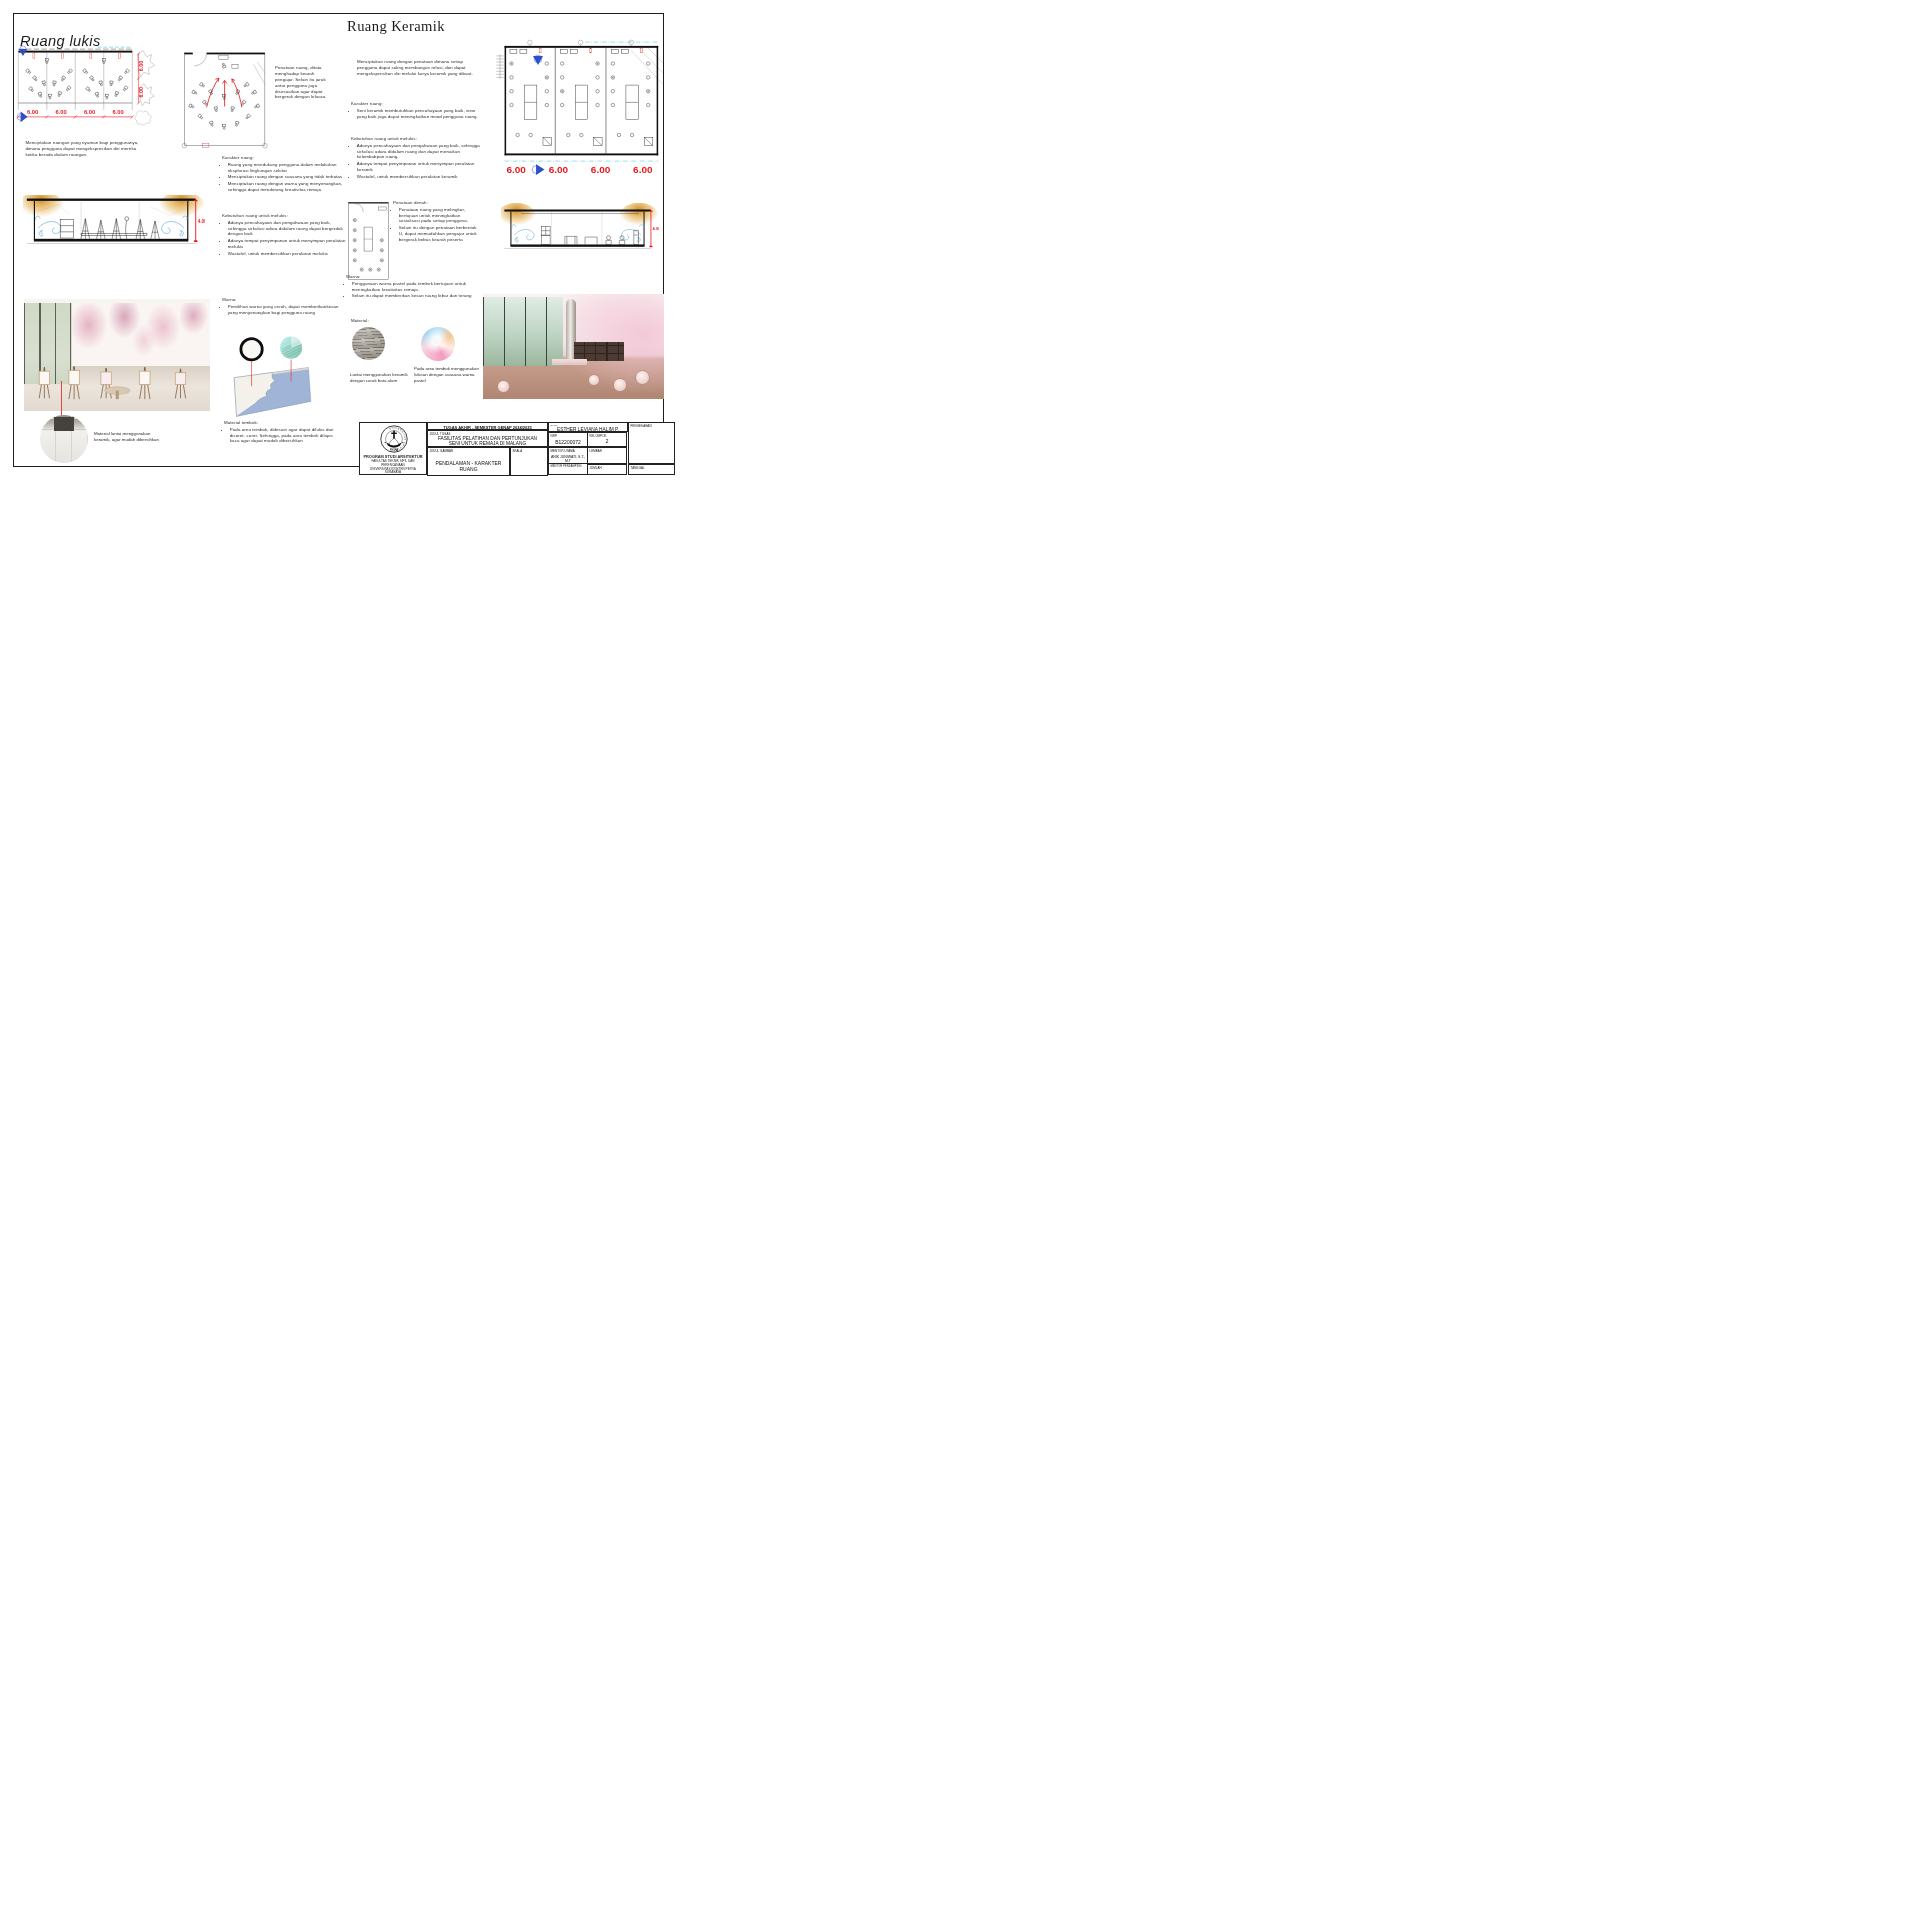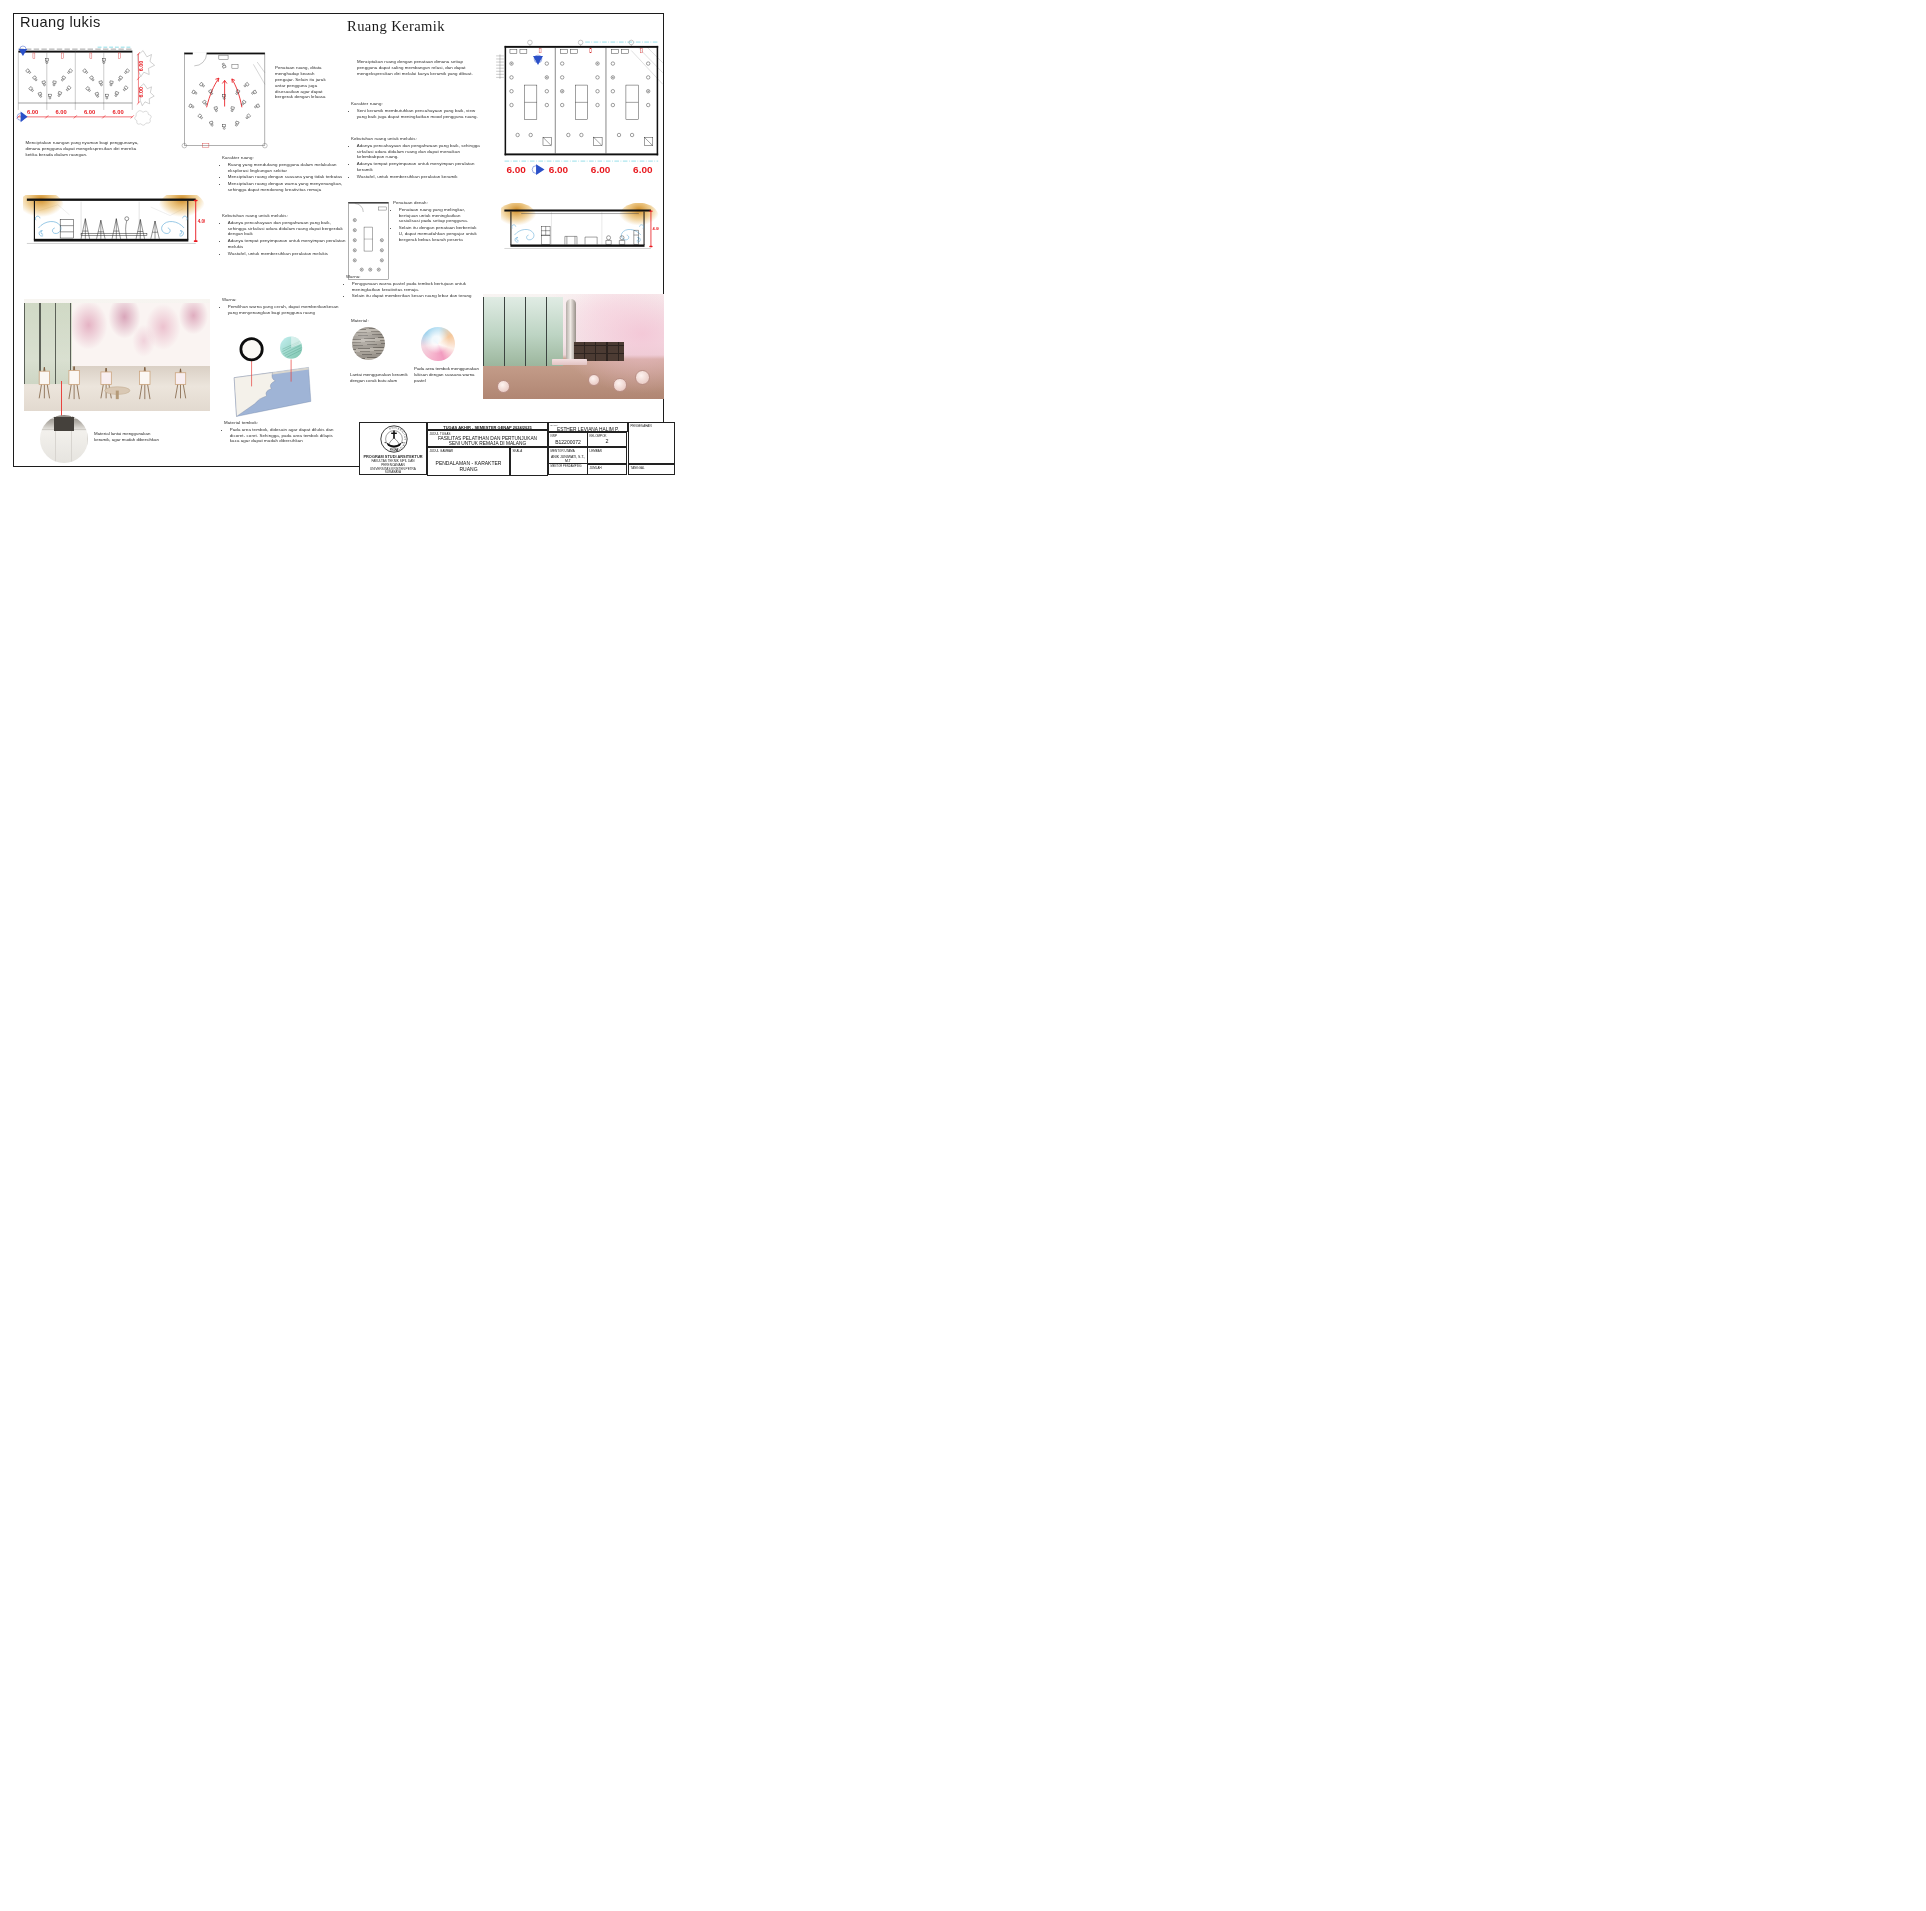--- a/index.html
+++ b/index.html
@@ -63,21 +63,21 @@
   .cell{position:absolute;border:0.5px solid #222;box-sizing:border-box;background:#fff;}
   .cell .lbl{position:absolute;left:1.5px;top:0.8px;font-size:2.9px;letter-spacing:0.1px;color:#111;}
   .cv{position:absolute;left:0;right:0;text-align:center;color:#111;}
 </style>
 </head>
 <body>
 
 <div class="sheet">
   <div class="border-frame"></div>
 
-  <div class="big-title" style="left:20px;top:14px;">Ruang lukis</div>
+  <div class="big-title" style="left:20px;top:33px;font-style:italic;">Ruang lukis</div>
 
   <svg style="position:absolute;left:16px;top:45px;" width="154" height="96" viewBox="0 0 400 248">
     <defs>
       <g id="lp-e" fill="none" stroke="#222" stroke-width="1.1">
         <rect x="-4" y="-3" width="8" height="6"></rect>
           <circle cx="0" cy="7" r="2.5"></circle>
       </g>
     </defs>
     <line x1="6" y1="10" x2="302" y2="10" stroke="#111" stroke-width="1" stroke-dasharray="14 6"></line>
     <line x1="212" y1="5" x2="302" y2="5" stroke="#49c7d8" stroke-width="1.6" stroke-dasharray="10 5"></line>

